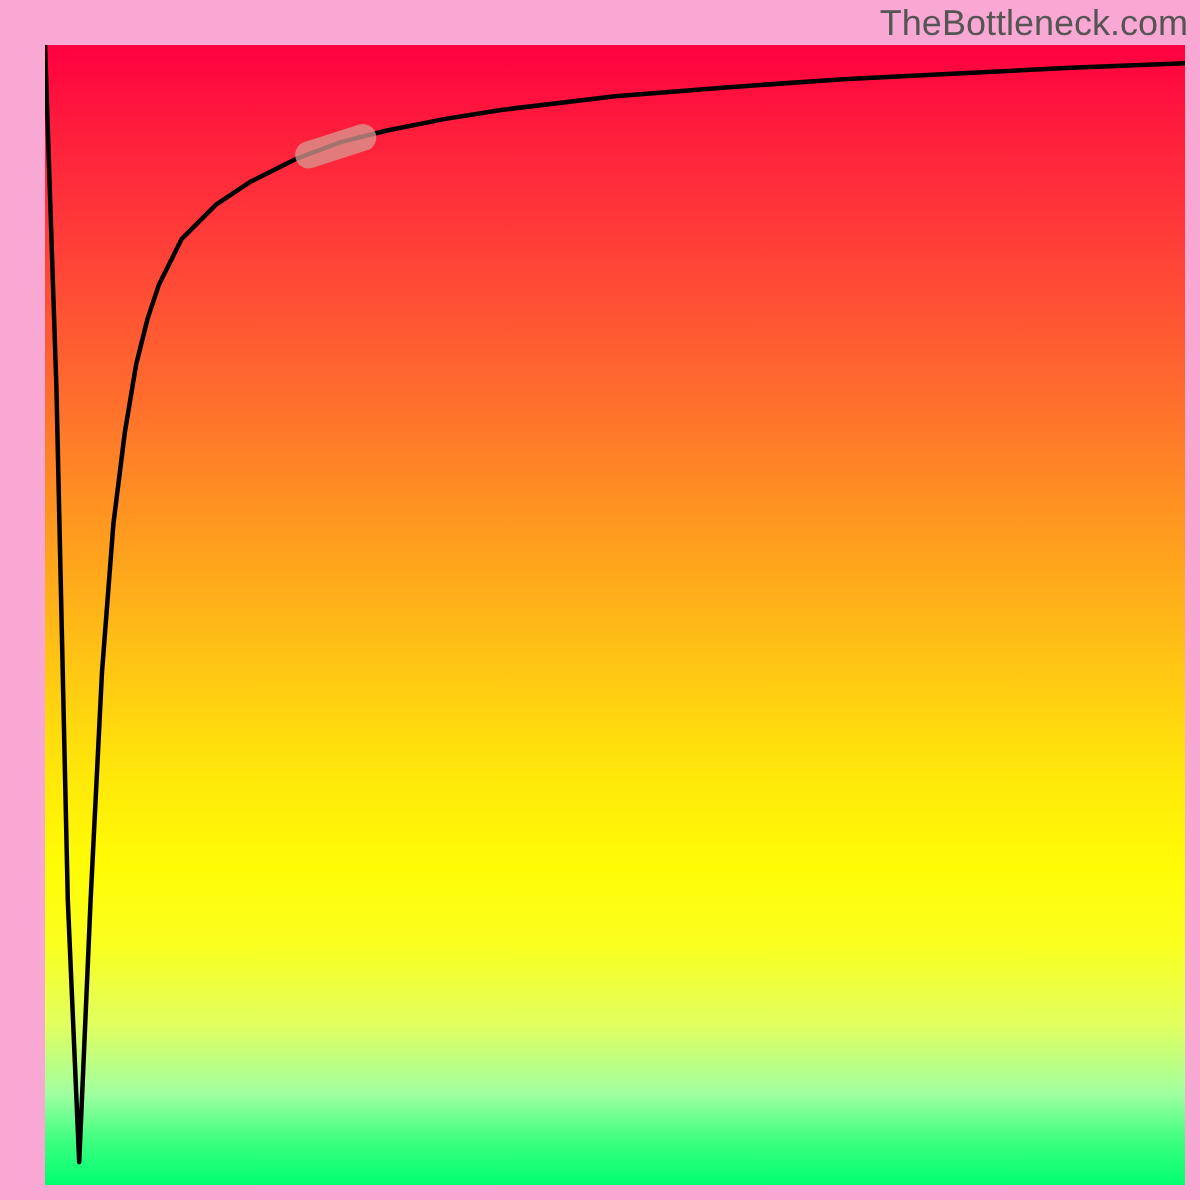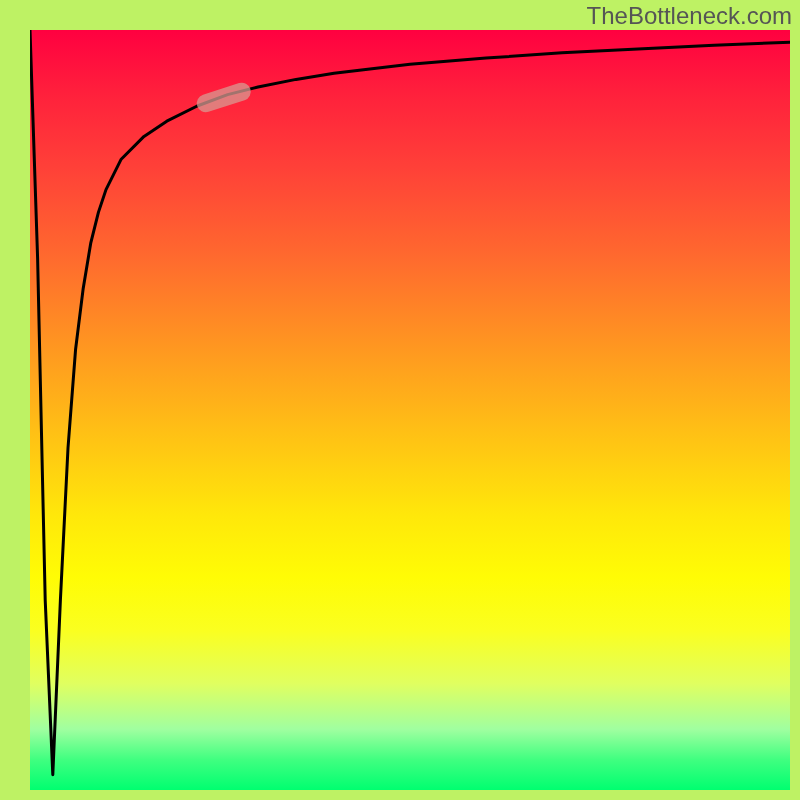--- a/index.html
+++ b/index.html
@@ -1,21 +1,21 @@
 <!DOCTYPE html>
 <html><head>
 <meta charset="utf-8">
 <style>
   * { margin: 0; padding: 0; box-sizing: border-box; }
   html, body { width: 800px; height: 800px; overflow: hidden; background: #000; }
   .container {
     position: relative;
     width: 800px;
     height: 800px;
-    background: #bef264;
+    background: #f9a8d4;
   }
   .watermark {
     position: absolute;
     top: 2px;
     right: 8px;
     font-family: Arial, Helvetica, sans-serif;
     font-size: 24px;
     font-weight: 400;
     color: #555555;
     letter-spacing: 0px;

